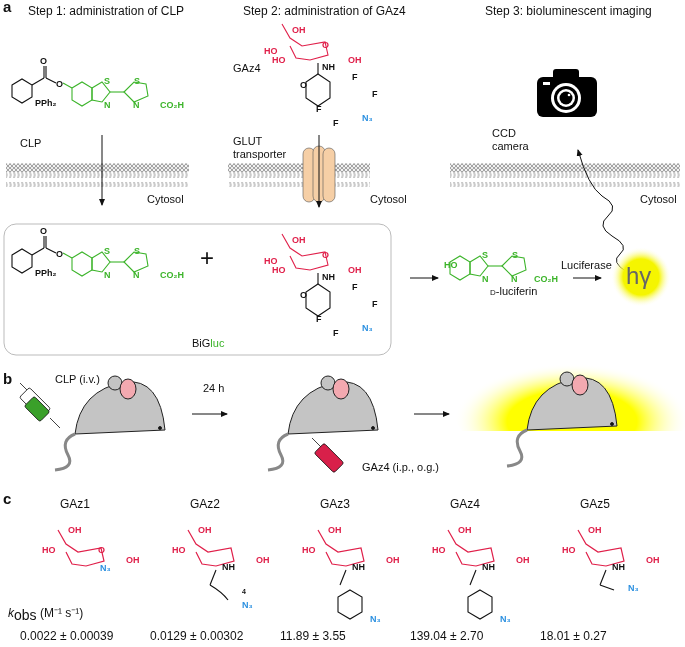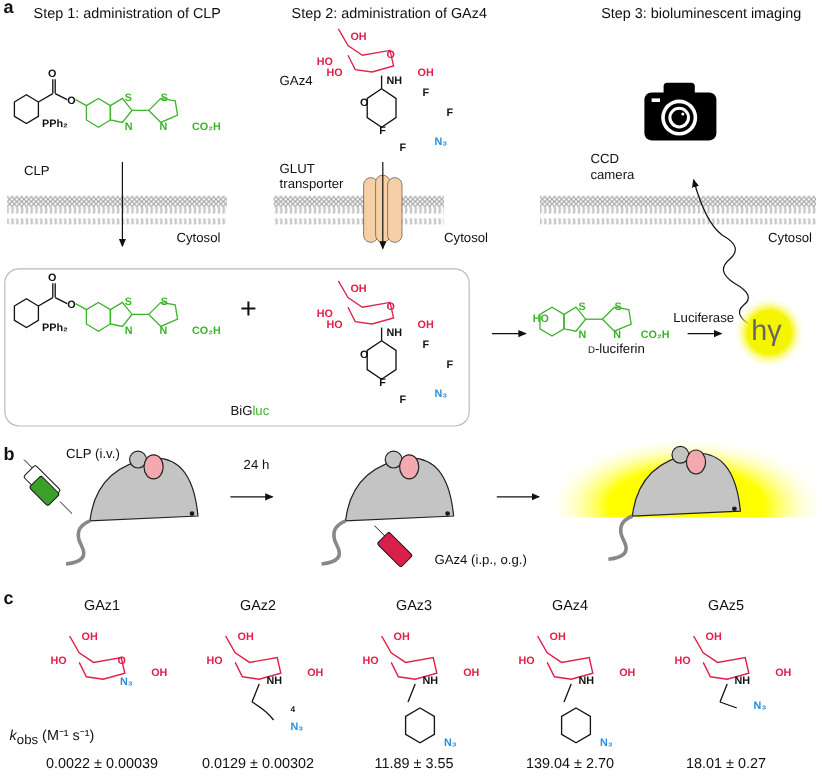--- a/index.html
+++ b/index.html
@@ -1,31 +1,31 @@
 <!DOCTYPE html>
 <html><head>
 <meta charset="utf-8">
 <style>
   html,body{margin:0;padding:0;background:#fff;}
   body{width:685px;height:647px;position:relative;overflow:hidden;font-family:"Liberation Sans",sans-serif;color:#111;}
   .abs{position:absolute;}
   .panel-letter{font-weight:bold;font-size:15px;}
   .t12{font-size:12px;}
   .t11{font-size:11px;}
-  .center{text-align:center;}
+  .center{}
   svg{position:absolute;left:0;top:0;}
   .chem{font-family:"Liberation Sans",sans-serif;font-size:9px;font-weight:bold;}
 </style>
 </head>
 <body>
 
 <div class="abs panel-letter" style="left:3px;top:-2px">a</div>
 <div class="abs t12" style="left:28px;top:4px">Step 1: administration of CLP</div>
 <div class="abs t12" style="left:243px;top:4px">Step 2: administration of GAz4</div>
-<div class="abs t12" style="left:501px;top:4px">Step 3: bioluminescent imaging</div>
+<div class="abs t12" style="left:485px;top:4px">Step 3: bioluminescent imaging</div>
 
 <svg width="685" height="647" viewBox="0 0 685 647">
   <defs>
     <pattern id="lipid" x="0" y="0" width="4" height="24" patternUnits="userSpaceOnUse">
       <circle cx="2" cy="2" r="1.6" fill="none" stroke="#777" stroke-width="0.7"></circle>
       <path d="M1.5 4 Q3 7 1.5 10 M2.5 4 Q4 7 2.5 10" stroke="#888" stroke-width="0.5" fill="none"></path>
       <path d="M1.5 14 Q3 17 1.5 20 M2.5 14 Q4 17 2.5 20" stroke="#888" stroke-width="0.5" fill="none"></path>
       <circle cx="2" cy="22" r="1.6" fill="none" stroke="#777" stroke-width="0.7"></circle>
     </pattern>
     <radialGradient id="glow" cx="50%" cy="50%" r="50%">
@@ -292,21 +292,21 @@
 <div class="abs chem" style="left:482px;top:562px">NH</div>
 <div class="abs chem" style="left:500px;top:614px;color:#2a8fe0">N₃</div>
 
 <div class="abs chem" style="left:588px;top:525px;color:#e0204a">OH</div>
 <div class="abs chem" style="left:562px;top:545px;color:#e0204a">HO</div>
 <div class="abs chem" style="left:646px;top:555px;color:#e0204a">OH</div>
 <div class="abs chem" style="left:612px;top:562px">NH</div>
 <div class="abs chem" style="left:628px;top:583px;color:#2a8fe0">N₃</div>
 
 <div class="abs t12" style="left:8px;top:604px">
-  <i>k</i><sub style="font-size:11px">obs</sub>
+  <i>k</i><sub style="font-size:14px">obs</sub>
   <span>(M⁻¹ s⁻¹)</span>
 </div>
 
 <div class="abs t12 center" style="left:20px;top:629px;width:130px">0.0022 ± 0.00039</div>
 <div class="abs t12 center" style="left:150px;top:629px;width:130px">0.0129 ± 0.00302</div>
 <div class="abs t12 center" style="left:280px;top:629px;width:130px">11.89 ± 3.55</div>
 <div class="abs t12 center" style="left:410px;top:629px;width:130px">139.04 ± 2.70</div>
 <div class="abs t12 center" style="left:540px;top:629px;width:130px">18.01 ± 0.27</div>
 
 </body></html>

